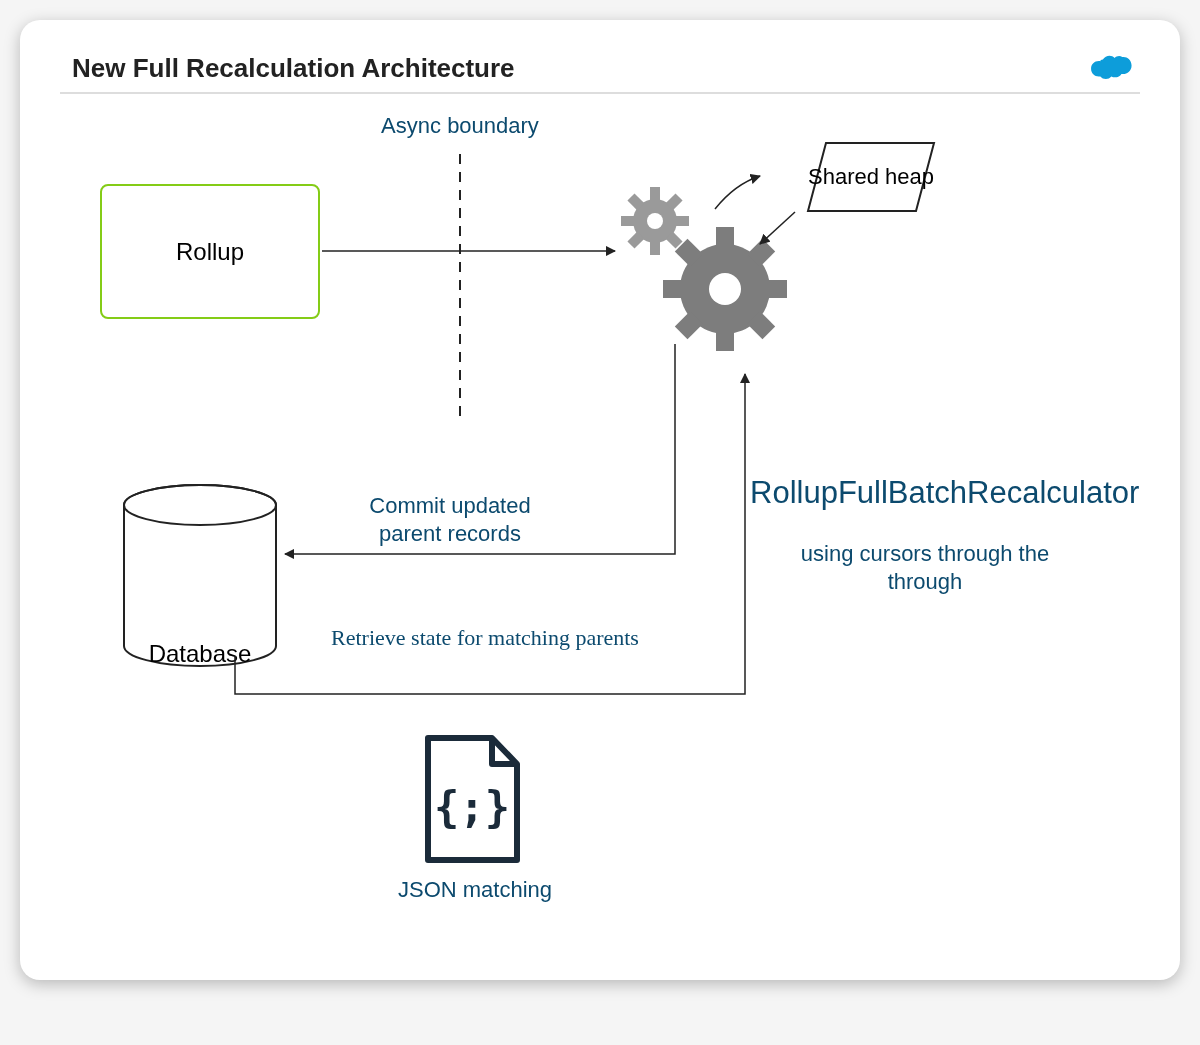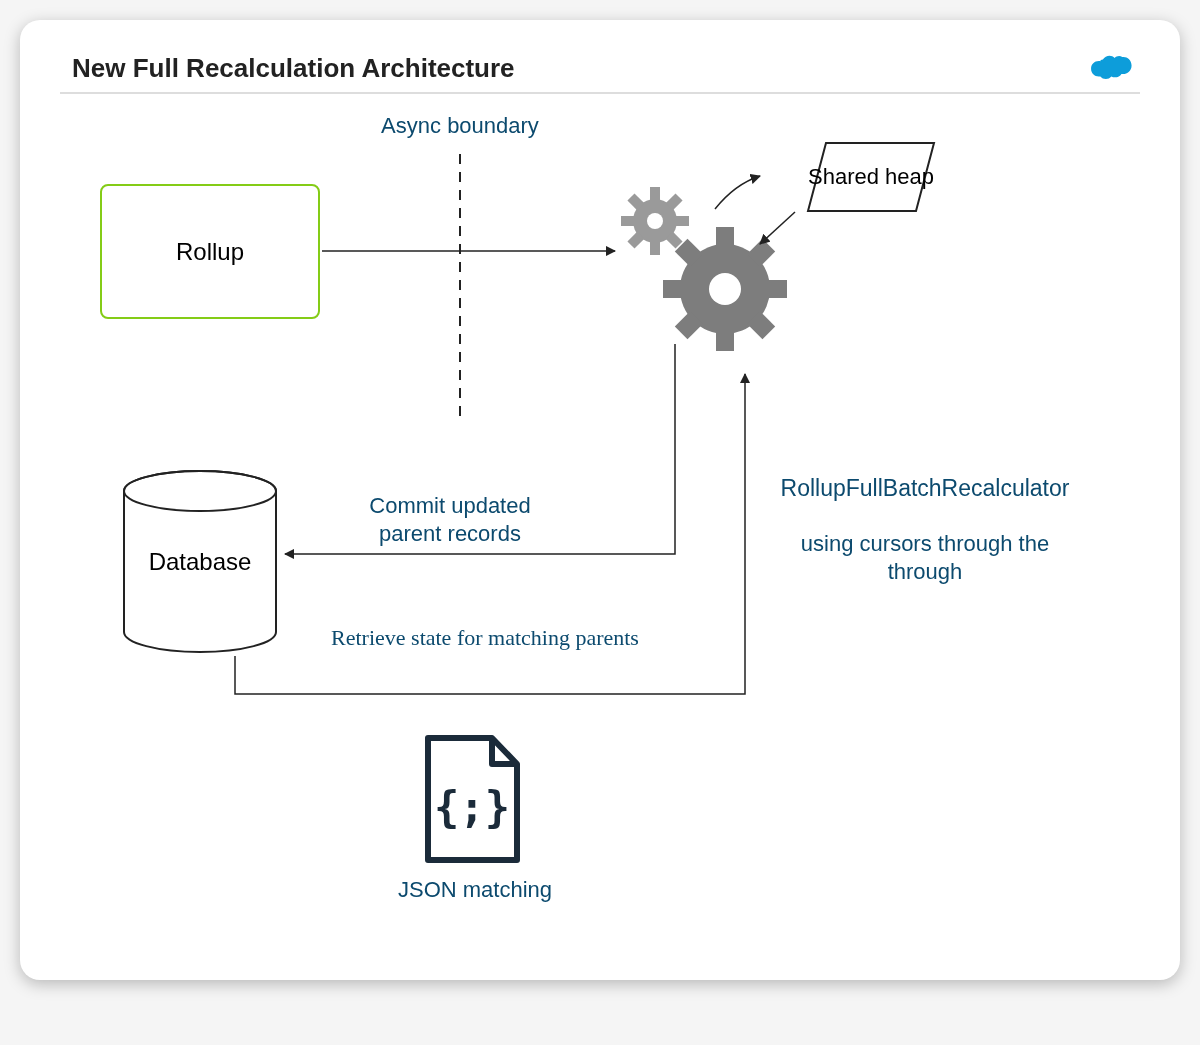--- a/index.html
+++ b/index.html
@@ -150,21 +150,21 @@
             </g>
           <g transform="rotate(-45)">
               <rect x="-9" y="-62" width="18" height="22"></rect>
               <rect x="-9" y="40" width="18" height="22"></rect>
             </g>
         </g>
         <circle r="16" fill="#fff"></circle>
       </g>
     </svg>
 
-    <div class="db" style="left:60px; top:375px;">
+    <div class="db" style="left:60px; top:389px;align-items:flex-end;">
       <svg width="160" height="185" viewBox="0 0 160 185" style="position:absolute;inset:0;">
         <ellipse cx="80" cy="22" rx="76" ry="20" fill="#fff" stroke="#222" stroke-width="2"></ellipse>
         <path d="M4 22 L4 163 A76 20 0 0 0 156 163 L156 22" fill="#fff" stroke="#222" stroke-width="2"></path>
         <ellipse cx="80" cy="22" rx="76" ry="20" fill="none" stroke="#222" stroke-width="2"></ellipse>
       </svg>
       <span style="position:relative;">Database</span>
     </div>
 
     <div class="json-file" style="left:360px; top:640px;">
       <svg width="105" height="130" viewBox="0 0 105 130">
@@ -176,21 +176,21 @@
     <div class="label" style="left:300px; top:782px; width:230px;">JSON matching</div>
 
     <div class="label" style="left:280px; top:398px; width:220px;">
       <span>Commit updated</span><br>
       <span>parent records</span>
     </div>
 
     <div class="label" style="left:225px; top:530px; width:400px;font-family:Liberation Serif, serif;">Retrieve state for matching parents</div>
 
     <div class="label" style="left:690px; top:380px; width:350px;">
-      <span style="font-size:23px;">RollupFullBatchRecalculator</span><br>
+      <span style="font-size:31px;">RollupFullBatchRecalculator</span><br>
       <br>
       <span class="small-sub">using cursors through the</span><br>
       <span class="small-sub">through</span>
     </div>
 
     <svg class="overlay" viewBox="0 0 1080 860">
       <defs>
         <marker id="arrow" viewBox="0 0 10 10" refX="9" refY="5" markerWidth="7" markerHeight="7" orient="auto-start-reverse">
           <path d="M 0 0 L 10 5 L 0 10 z" fill="#222"></path>
         </marker>

